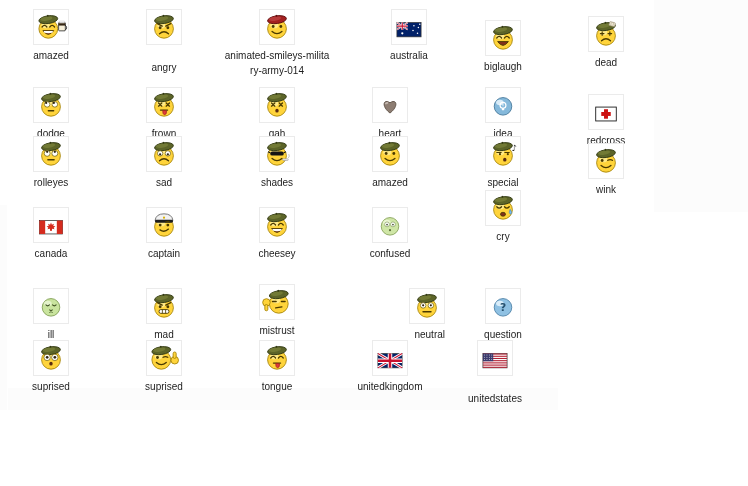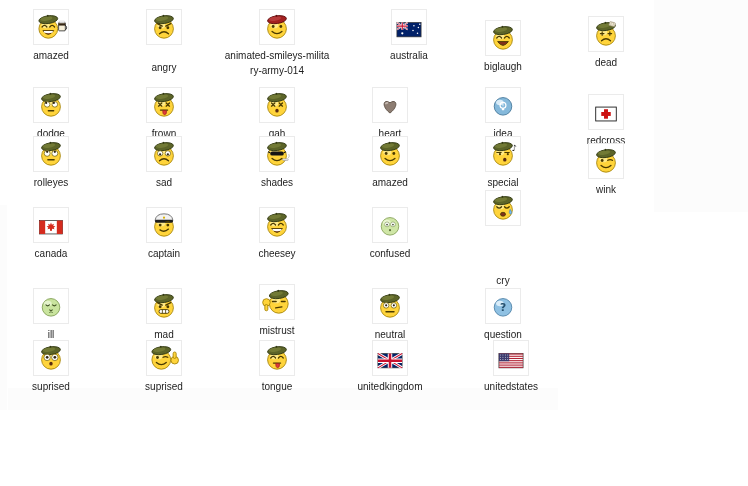--- a/index.html
+++ b/index.html
@@ -380,21 +380,21 @@
           <ellipse cx="15.5" cy="16.3" rx="4.2" ry="3.1" fill="#eef8d8" opacity="0.85"></ellipse>
           <circle cx="15.7" cy="18.3" r="2.7" fill="#fff" stroke="#7e9655" stroke-width="0.7"></circle>
           <circle cx="22.3" cy="18.3" r="2.7" fill="#fff" stroke="#7e9655" stroke-width="0.7"></circle>
           <circle cx="15.7" cy="18.5" r="0.95" fill="#3c4a22"></circle>
           <circle cx="22.3" cy="18.5" r="0.95" fill="#3c4a22"></circle>
           <circle cx="19" cy="24.8" r="1.2" fill="#5c6e3a"></circle>
         </svg>
       </div>
       <div class="flabel">confused</div>
     </div>
-    <div class="cell" style="left: 448px; top: 190px; gap: 44px;">
+    <div class="cell" style="left: 448px; top: 190px;">
       <div class="tile">
         <svg width="34" height="34" viewBox="0 0 38 38" xmlns="http://www.w3.org/2000/svg">
           <circle cx="19" cy="21" r="10.5" fill="#ffd43b" stroke="#a8860b"></circle>
           <ellipse cx="16" cy="17" rx="4.5" ry="3.5" fill="#fff3a8" opacity="0.7"></ellipse>
           <g transform="rotate(-8 19 11)">
             <ellipse cx="19" cy="10.8" rx="10.6" ry="4.3" fill="#5c6428" stroke="#333a14"></ellipse>
             <ellipse cx="17" cy="9.4" rx="6.8" ry="2.4" fill="#7e863c" opacity="0.65"></ellipse>
             <circle cx="19" cy="6.4" r="1" fill="#333a14"></circle>
           </g>
           <path d="M12,17.6 q2.7,3 5.4,0" stroke="#4a3a00" stroke-width="1.4" stroke-linecap="round" fill="none"></path>
@@ -447,21 +447,21 @@
             <circle cx="21" cy="6.4" r="1" fill="#333a14"></circle>
           </g>
           <path d="M14,18.5 h4 M24,18.5 h4" stroke="#4a3a00" stroke-width="1.7" stroke-linecap="round" fill="none"></path>
           <path d="M17.5,25.6 l7,-1.1" stroke="#4a3a00" stroke-width="1.5" stroke-linecap="round" fill="none"></path>
           <circle cx="7.2" cy="19.5" r="4.2" fill="#ffd43b" stroke="#a8860b"></circle>
           <rect x="5.4" y="21.8" width="3.4" height="7" rx="1.7" fill="#ffd43b" stroke="#a8860b"></rect>
         </svg>
       </div>
       <div class="flabel">mistrust</div>
     </div>
-    <div class="cell" style="left: 335px; top: 288px;">
+    <div class="cell" style="left: 335px; top: 288px; align-items: flex-end;">
       <div class="tile">
         <svg width="34" height="34" viewBox="0 0 38 38" xmlns="http://www.w3.org/2000/svg">
           <circle cx="19" cy="21" r="10.5" fill="#ffd43b" stroke="#a8860b"></circle>
           <ellipse cx="16" cy="17" rx="4.5" ry="3.5" fill="#fff3a8" opacity="0.7"></ellipse>
           <g transform="rotate(-8 19 11)">
             <ellipse cx="19" cy="10.8" rx="10.6" ry="4.3" fill="#5c6428" stroke="#333a14"></ellipse>
             <ellipse cx="17" cy="9.4" rx="6.8" ry="2.4" fill="#7e863c" opacity="0.65"></ellipse>
             <circle cx="19" cy="6.4" r="1" fill="#333a14"></circle>
           </g>
           <circle cx="14.7" cy="18.3" r="3.1" fill="#fff" stroke="#6b5b00" stroke-width="0.8"></circle>
@@ -544,21 +544,21 @@
         <svg width="34" height="34" viewBox="0 0 38 38" xmlns="http://www.w3.org/2000/svg">
           <rect x="5.5" y="14" width="27" height="16" fill="#012169" stroke="#333" stroke-width="0.8"></rect>
           <path d="M5.5,14 L32.5,30 M32.5,14 L5.5,30" stroke="#fff" stroke-width="3.2"></path>
           <path d="M5.5,14 L32.5,30 M32.5,14 L5.5,30" stroke="#C8102E" stroke-width="1.2"></path>
           <path d="M19,14 V30 M5.5,22 H32.5" stroke="#fff" stroke-width="5"></path>
           <path d="M19,14 V30 M5.5,22 H32.5" stroke="#C8102E" stroke-width="2.8"></path>
         </svg>
       </div>
       <div class="flabel">unitedkingdom</div>
     </div>
-    <div class="cell" style="left: 456px; top: 340px;">
+    <div class="cell" style="left: 440px; top: 340px; gap: 12px;">
       <div class="tile">
         <svg width="34" height="34" viewBox="0 0 38 38" xmlns="http://www.w3.org/2000/svg">
           <rect x="5.5" y="14" width="27" height="16" fill="#fff" stroke="#333" stroke-width="0.8"></rect>
           <rect x="5.5" y="14.00" width="27" height="1.23" fill="#B22234"></rect>
           <rect x="5.5" y="16.46" width="27" height="1.23" fill="#B22234"></rect>
           <rect x="5.5" y="18.92" width="27" height="1.23" fill="#B22234"></rect>
           <rect x="5.5" y="21.38" width="27" height="1.23" fill="#B22234"></rect>
           <rect x="5.5" y="23.85" width="27" height="1.23" fill="#B22234"></rect>
           <rect x="5.5" y="26.31" width="27" height="1.23" fill="#B22234"></rect>
           <rect x="5.5" y="28.77" width="27" height="1.23" fill="#B22234"></rect>

